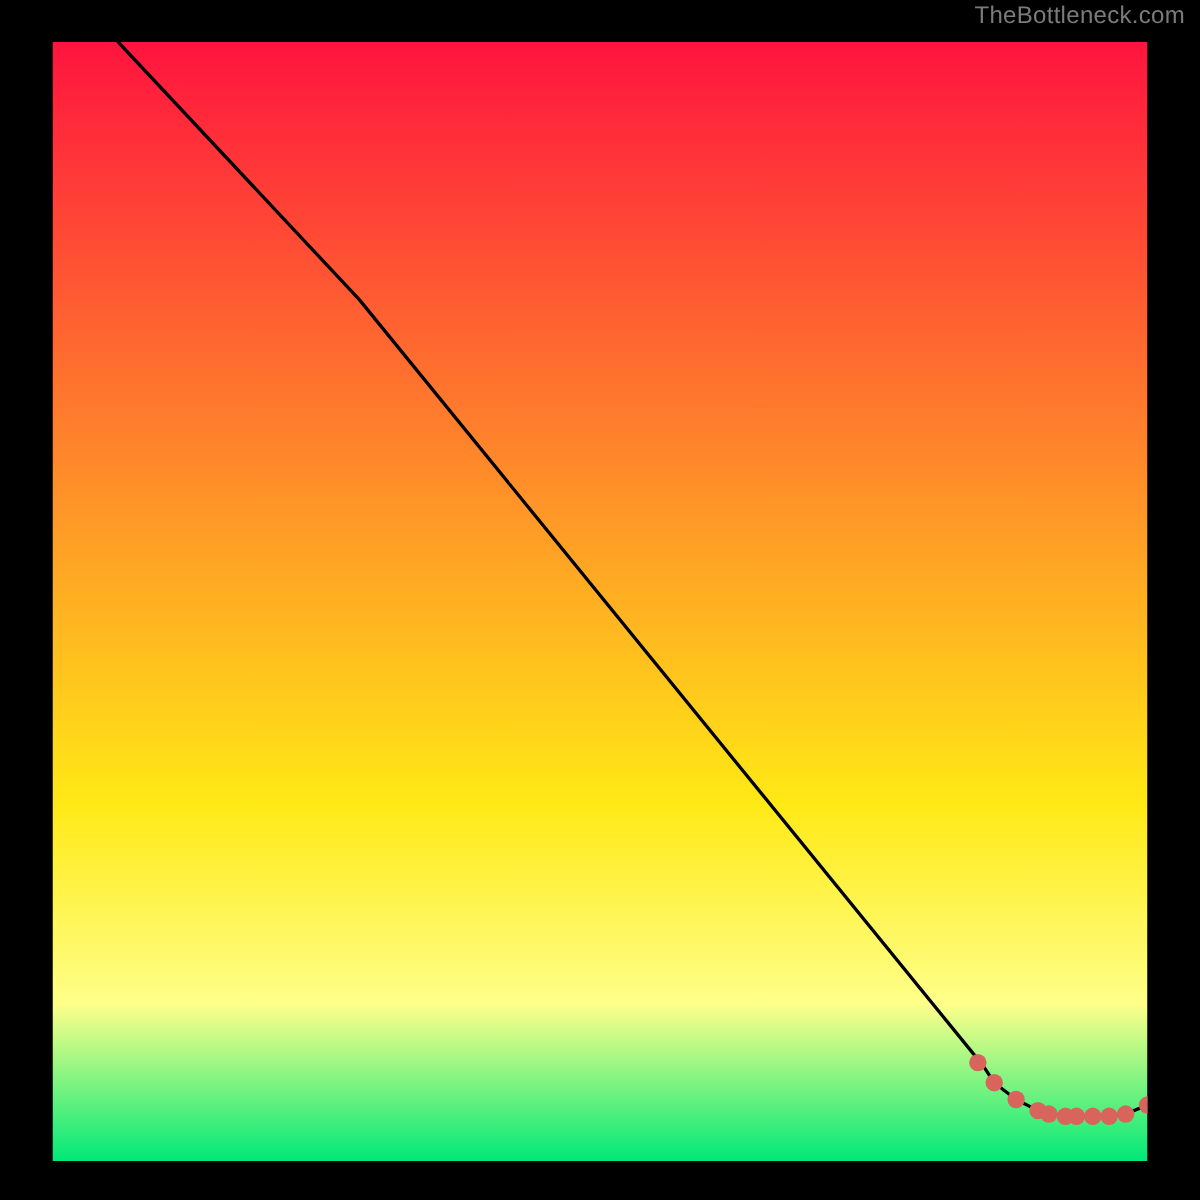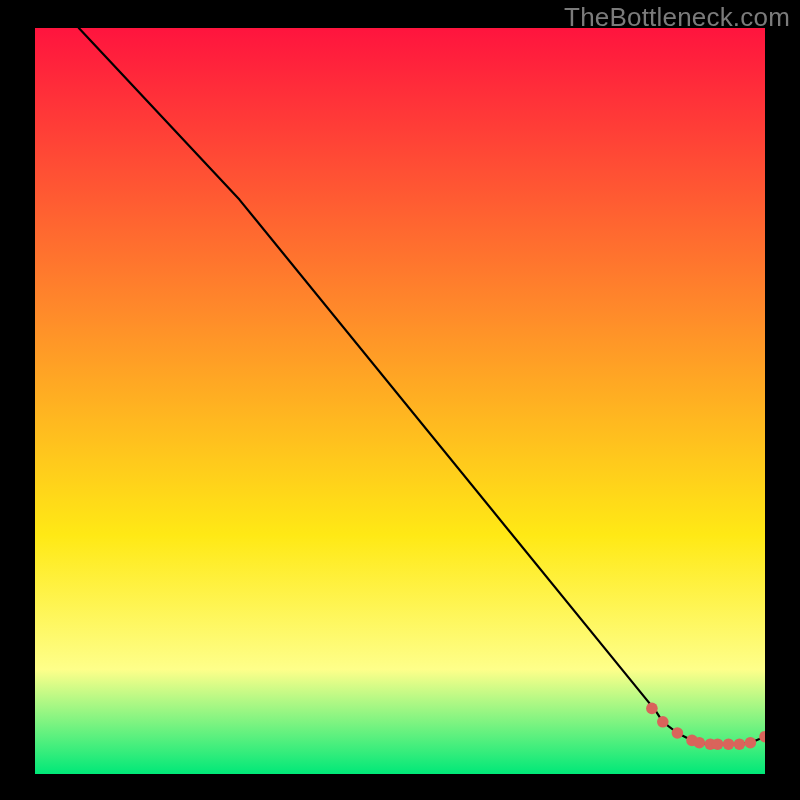--- a/index.html
+++ b/index.html
@@ -17,21 +17,21 @@
     top: 0;
     width: 800px;
     height: 800px;
     background: #000;
   }
   .watermark {
     position: absolute;
     top: 2px;
     right: 10px;
     color: #7b7b7b;
-    font-size: 26px;
+    font-size: 16px;
     letter-spacing: 0.2px;
     font-weight: 500;
     user-select: none;
   }
   .plot {
     position: absolute;
     left: 35px;
     top: 28px;
     width: 730px;
     height: 746px;

